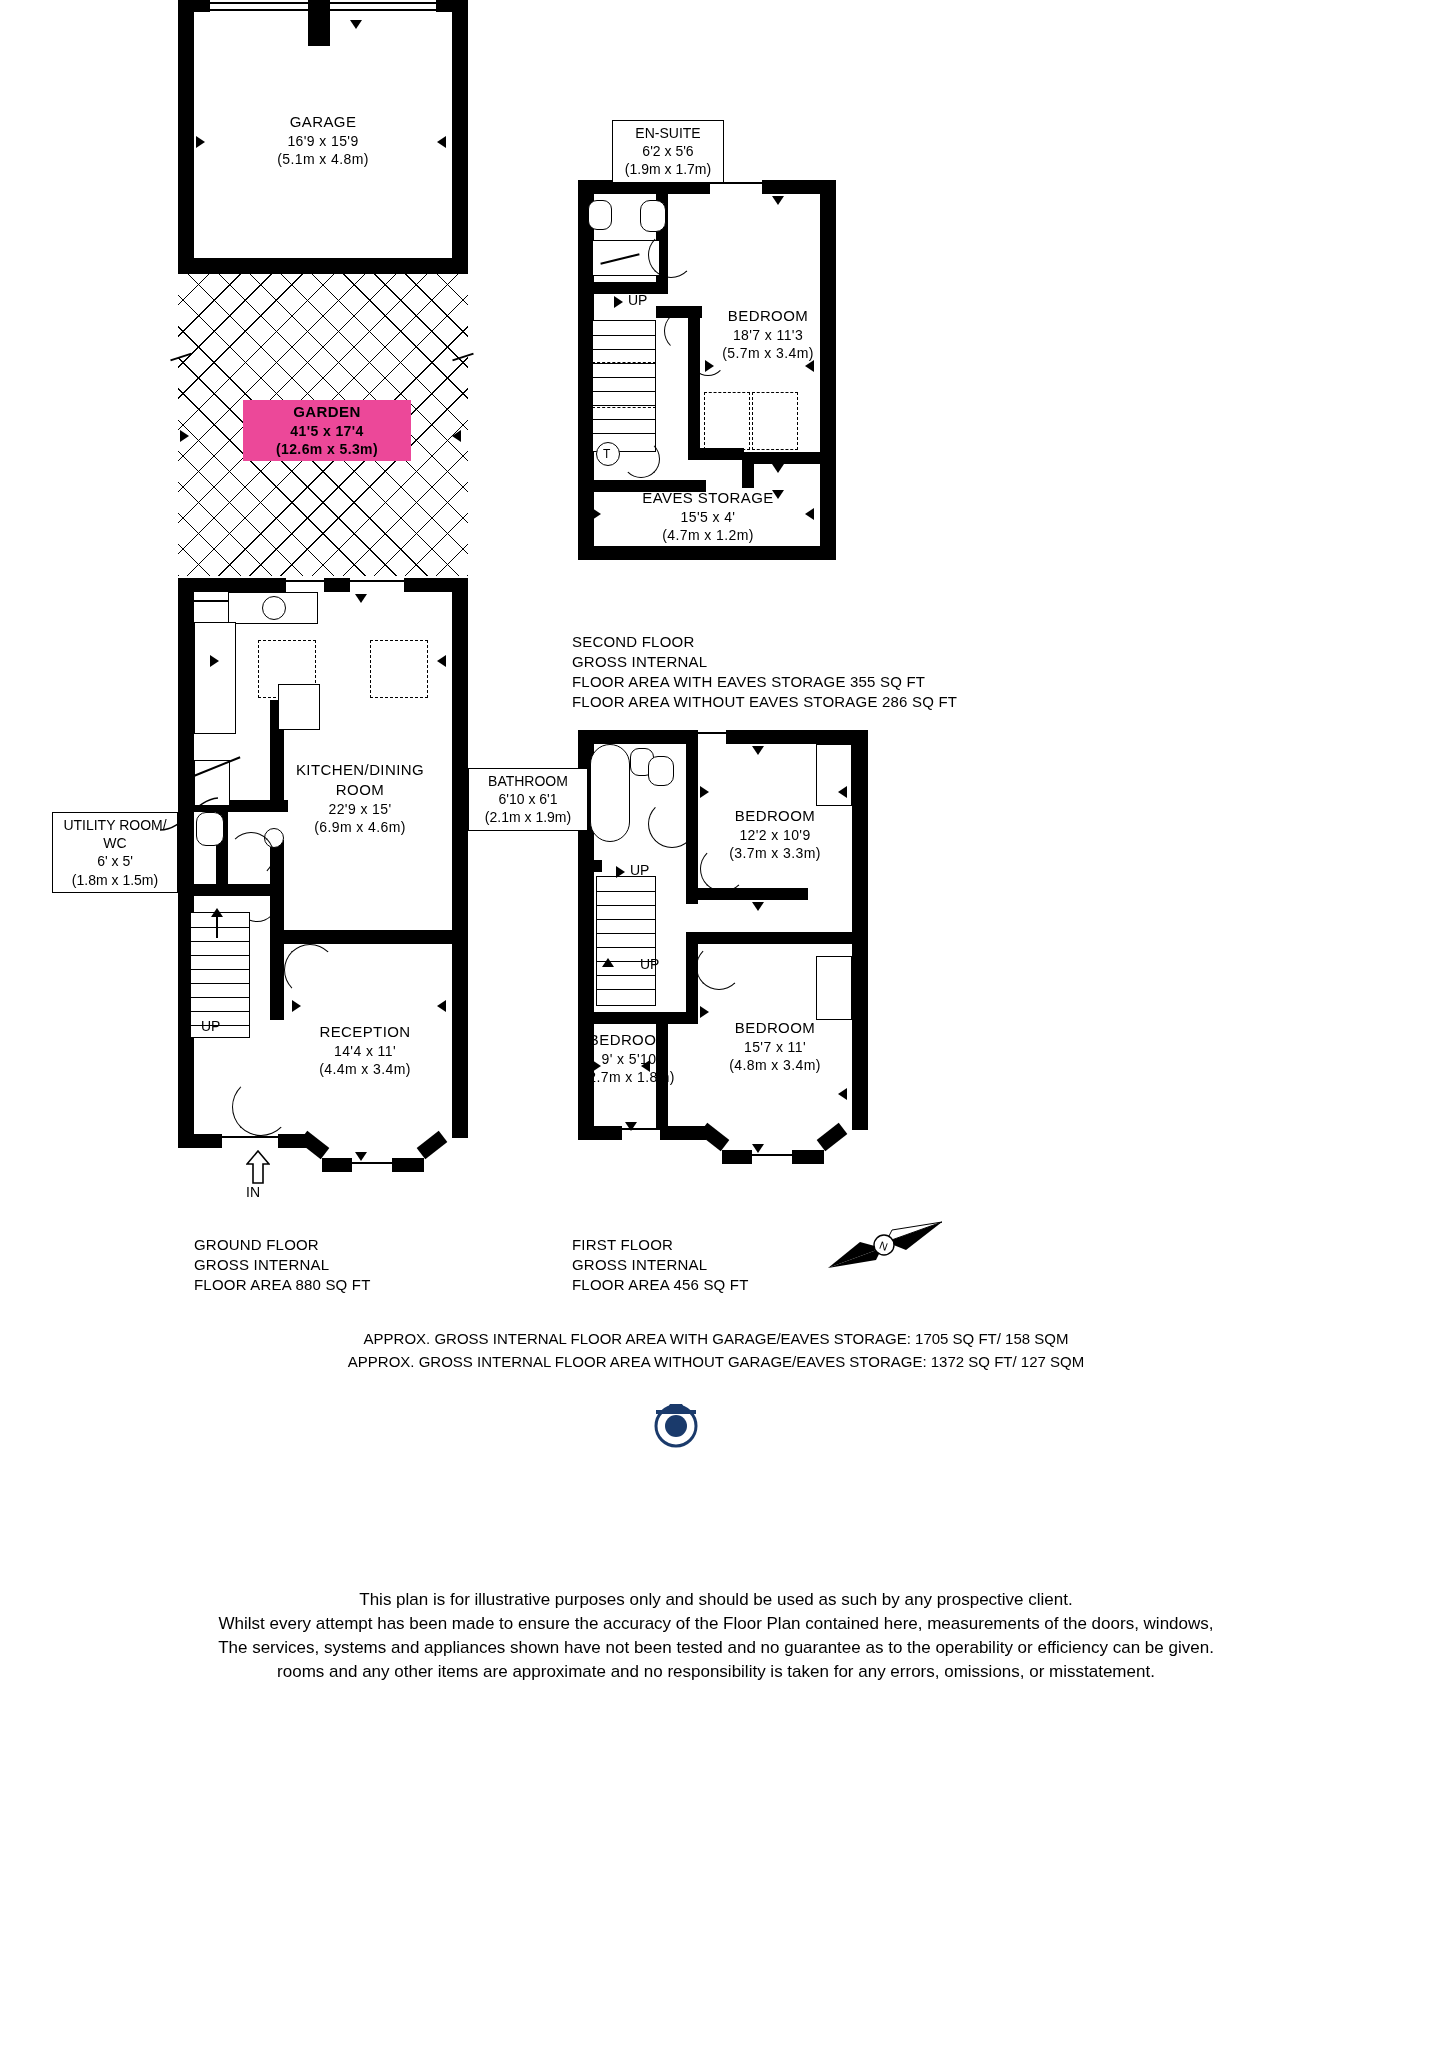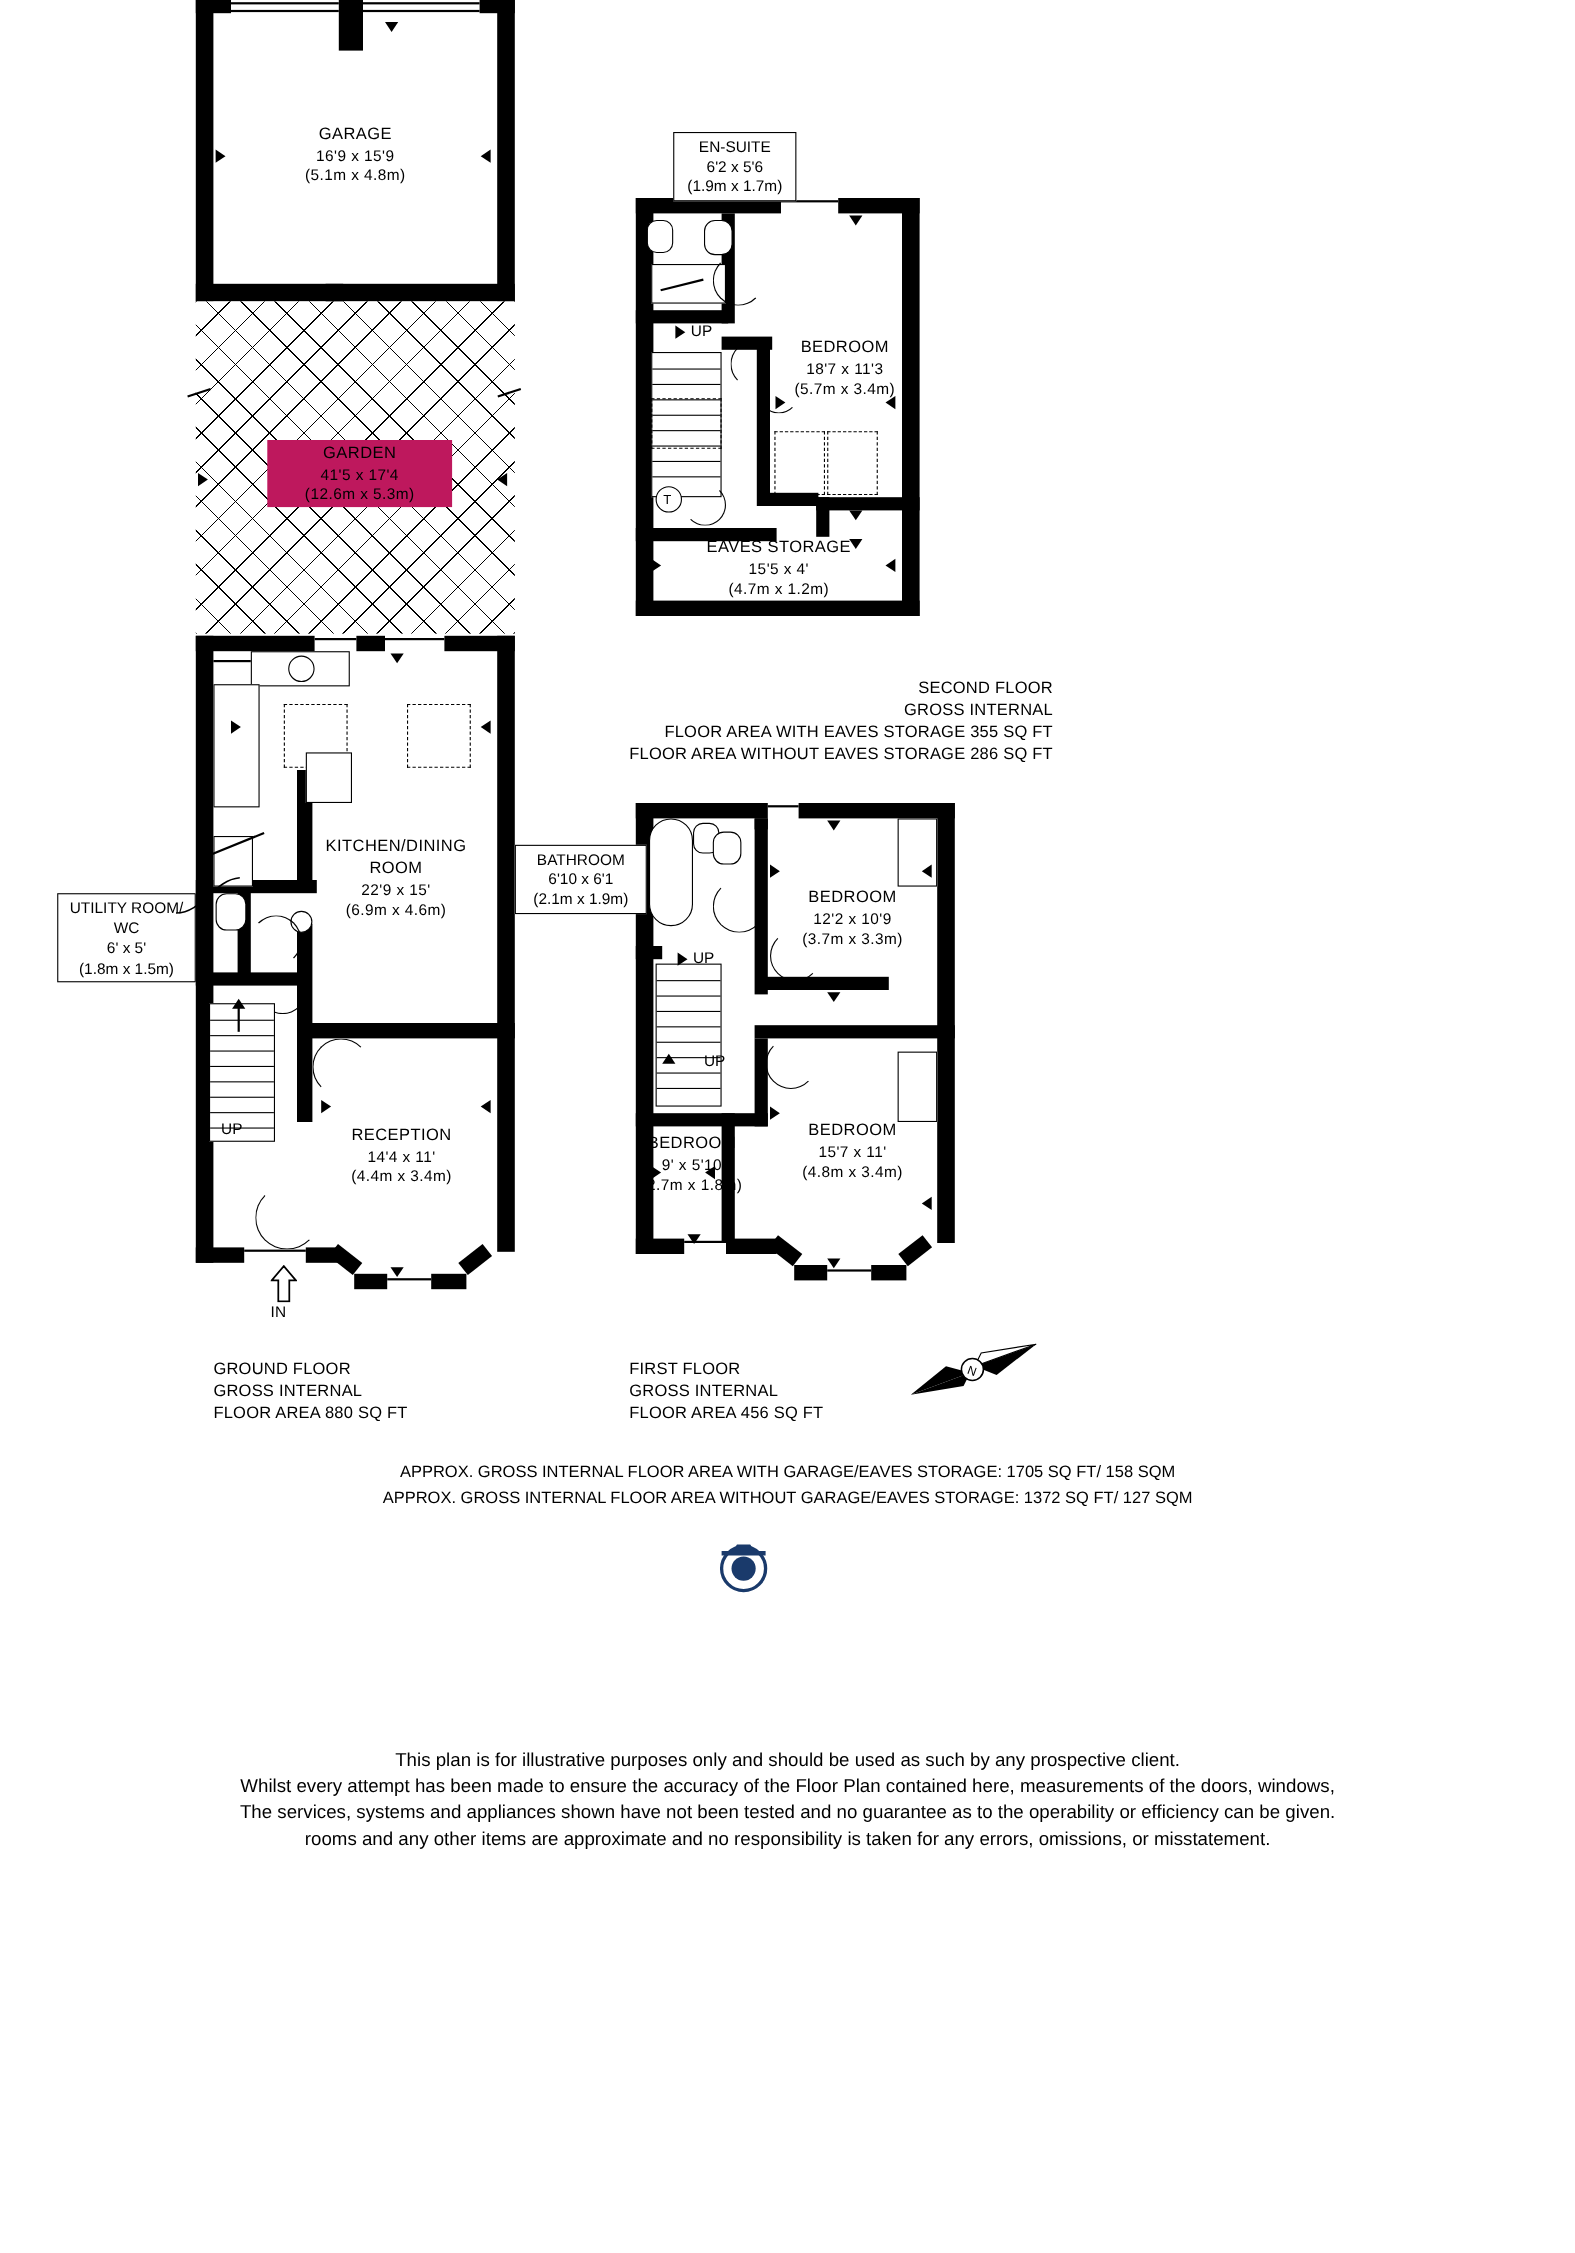--- a/index.html
+++ b/index.html
@@ -68,21 +68,21 @@
   </div>
 
   <div>
     <div class="hatch" style="left:178px;top:274px;width:290px;height:302px;"></div>
     <div class="thin" style="left:170px;top:356px;width:22px;height:2px;transform:rotate(-18deg);"></div>
     <div class="thin" style="left:452px;top:356px;width:22px;height:2px;transform:rotate(-18deg);"></div>
 
     <div class="arrow ar-r" style="left:180px;top:430px;"></div>
     <div class="arrow ar-l" style="left:452px;top:430px;"></div>
 
-    <div class="room-label" style="left:243px;top:400px;width:160px;background:#be185d;padding:2px 4px;">
+    <div class="room-label" style="left:243px;top:400px;width:160px;background:#ec4899;padding:2px 4px;font-weight:bold;">
       <div class="nm">GARDEN</div>
       <div class="dim">41'5 x 17'4</div>
       <div class="dim">(12.6m x 5.3m)</div>
     </div>
   </div>
 
   <div>
 
     <div class="wall" style="left:178px;top:578px;width:16px;height:570px;"></div>
     <div class="wall" style="left:452px;top:578px;width:16px;height:560px;"></div>
@@ -325,21 +325,21 @@
       <div class="dim">(2.7m x 1.8m)</div>
     </div>
 
     <div class="callout" style="left:468px;top:768px;width:106px;">
       <div>BATHROOM</div>
       <div>6'10 x 6'1</div>
       <div>(2.1m x 1.9m)</div>
     </div>
   </div>
 
-  <div class="note" style="left:572px;top:616px;text-align:right;">
+  <div class="note" style="left:572px;top:632px;">
     <div>SECOND FLOOR</div>
     <div>GROSS INTERNAL</div>
     <div>FLOOR AREA WITH EAVES STORAGE 355 SQ FT</div>
     <div>FLOOR AREA  WITHOUT EAVES STORAGE 286 SQ FT</div>
   </div>
 
   <div class="note" style="left:178px;top:1235px;margin-left:16px;">
     <div>GROUND FLOOR</div>
     <div>GROSS INTERNAL</div>
     <div>FLOOR AREA 880 SQ FT</div>

